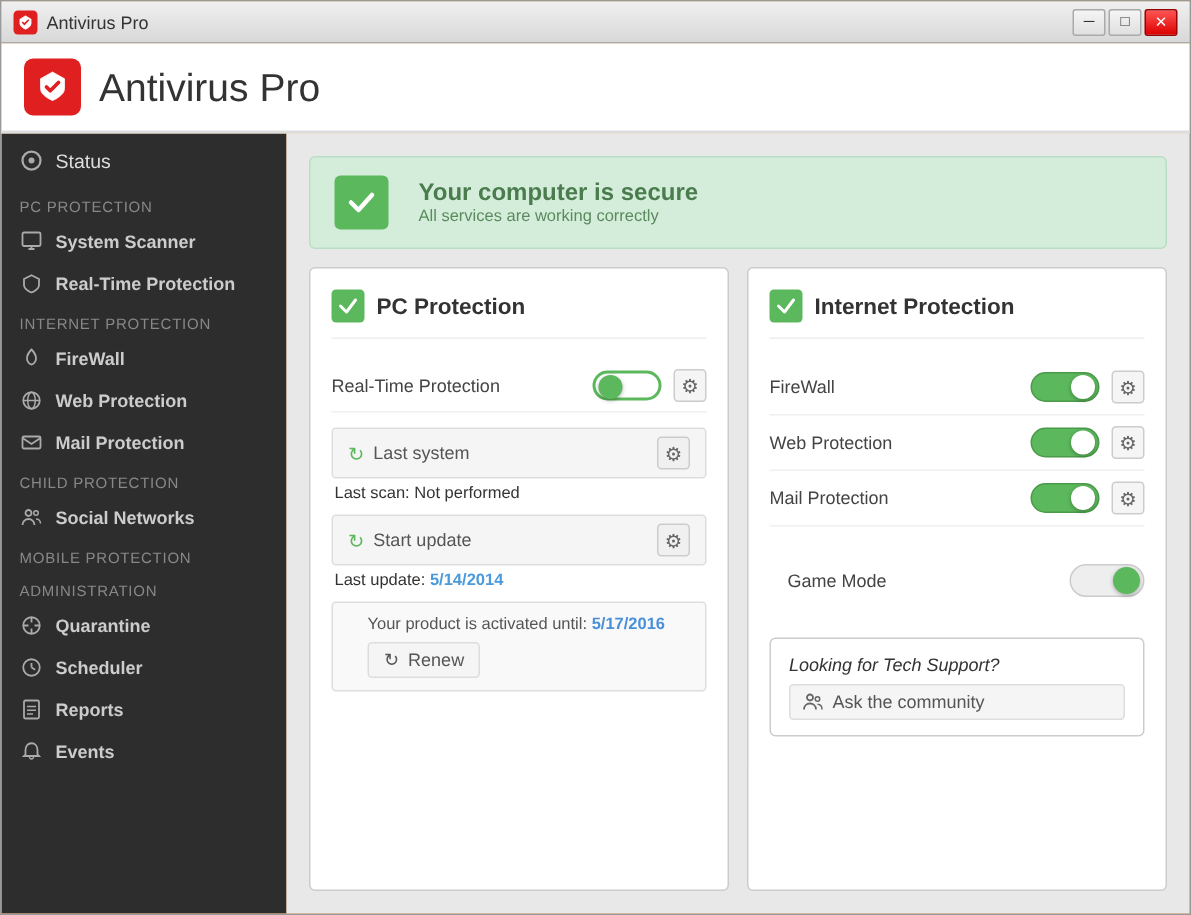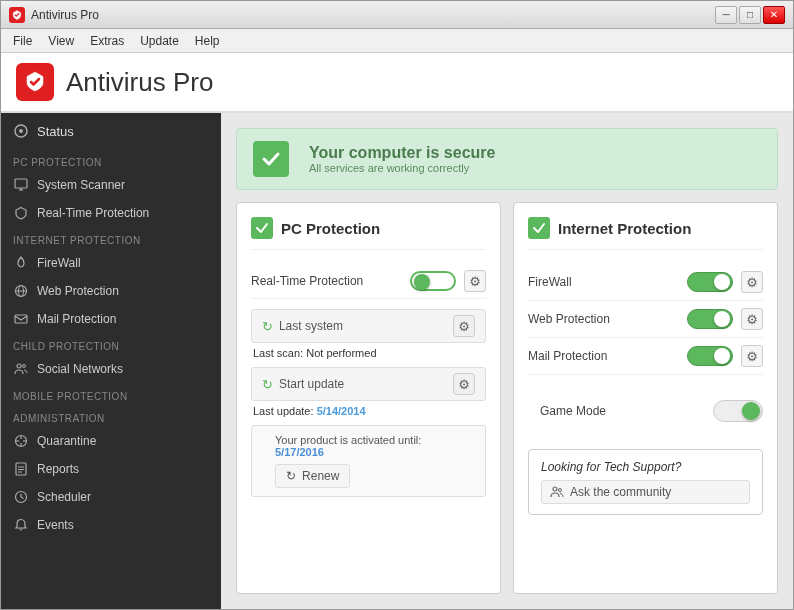--- a/index.html
+++ b/index.html
@@ -22,24 +22,24 @@
     
     .app-header { background: white; border-bottom: 2px solid #ddd; padding: 10px 15px; display: flex; align-items: center; height: 60px; }
     .header-logo { width: 38px; height: 38px; background: #e02020; border-radius: 6px; display: flex; align-items: center; justify-content: center; margin-right: 12px; }
     .header-logo svg { width: 26px; height: 26px; }
     .header-title { font-size: 26px; color: #333; font-weight: 300; }
 
     
     .main-layout { display: flex; flex: 1; overflow: hidden; }
 
     
-    .sidebar { width: 220px; background: #2d2d2d; color: #ccc; overflow-y: auto; flex-shrink: 0; }
+    .sidebar { width: 190px; background: #2d2d2d; color: #ccc; overflow-y: auto; flex-shrink: 0; }
     .sidebar-status { display: flex; align-items: center; padding: 10px 12px; cursor: pointer; color: #ddd; font-size: 13px; }
     .sidebar-section-label { font-size: 10px; color: #888; text-transform: uppercase; padding: 8px 12px 3px 12px; letter-spacing: 0.5px; }
-    .sidebar-item { display: flex; align-items: center; padding: 6px 12px; cursor: pointer; color: #ccc; font-size: 12px; }
+    .sidebar-item { display: flex; align-items: center; padding: 6px 12px; cursor: pointer; color: #ccc; font-size: 12px; font-weight: bold; }
     .sidebar-icon { width: 16px; height: 16px; margin-right: 8px; display: flex; align-items: center; justify-content: center; flex-shrink: 0; }
 
     
     .content { flex: 1; background: #e8e8e8; padding: 15px; overflow-y: auto; display: flex; flex-direction: column; gap: 12px; }
 
     
     .status-banner { background: #d4edda; border: 1px solid #b8dfc5; border-radius: 4px; padding: 12px 16px; display: flex; align-items: center; gap: 20px; }
     .status-check { width: 36px; height: 36px; background: #5cb85c; border-radius: 4px; display: flex; align-items: center; justify-content: center; flex-shrink: 0; }
     .status-title { font-size: 16px; color: #4a7c4e; font-weight: bold; }
     .status-sub { font-size: 11px; color: #5a8a5e; }
@@ -107,27 +107,20 @@
       </svg>
     </div>
     <span class="title-bar-text">Antivirus Pro</span>
     <div class="title-bar-buttons">
       <div class="tb-btn">─</div>
       <div class="tb-btn">□</div>
       <div class="tb-btn close">✕</div>
     </div>
   </div>
 
-  <div class="menu-bar">
-    <span class="menu-item">File</span>
-    <span class="menu-item">View</span>
-    <span class="menu-item">Extras</span>
-    <span class="menu-item">Update</span>
-    <span class="menu-item">Help</span>
-  </div>
 
   <div class="app-header">
     <div class="header-logo">
       <svg viewBox="0 0 26 26" fill="none">
         <path d="M13 3 L21 7.5 L21 14 C21 19 13 22 13 22 C13 22 5 19 5 14 L5 7.5 Z" fill="white" stroke="white" stroke-width="0.5"></path>
         <path d="M9 13 L11.5 15.5 L17 10" stroke="#e02020" stroke-width="2.5" fill="none" stroke-linecap="round" stroke-linejoin="round"></path>
       </svg>
     </div>
     <span class="header-title">Antivirus Pro</span>
   </div>
@@ -219,37 +212,37 @@
             <line x1="7" y1="9" x2="7" y2="12" stroke="#aaa" stroke-width="1.2"></line>
             <line x1="2" y1="7" x2="5" y2="7" stroke="#aaa" stroke-width="1.2"></line>
             <line x1="9" y1="7" x2="12" y2="7" stroke="#aaa" stroke-width="1.2"></line>
           </svg>
         </span>
         <span>Quarantine</span>
       </div>
       <div class="sidebar-item">
         <span class="sidebar-icon">
           <svg width="14" height="14" viewBox="0 0 14 14" fill="none">
+            <circle cx="7" cy="7" r="5.5" stroke="#aaa" stroke-width="1.2"></circle>
+            <line x1="7" y1="4" x2="7" y2="7" stroke="#aaa" stroke-width="1.2"></line>
+            <line x1="7" y1="7" x2="9.5" y2="8.5" stroke="#aaa" stroke-width="1.2"></line>
+          </svg>
+        </span>
+        <span>Scheduler</span>
+      </div>
+      <div class="sidebar-item">
+        <span class="sidebar-icon">
+          <svg width="14" height="14" viewBox="0 0 14 14" fill="none">
             <rect x="2" y="1" width="10" height="12" rx="1" stroke="#aaa" stroke-width="1.2"></rect>
             <line x1="4" y1="5" x2="10" y2="5" stroke="#aaa" stroke-width="1"></line>
             <line x1="4" y1="7.5" x2="10" y2="7.5" stroke="#aaa" stroke-width="1"></line>
             <line x1="4" y1="10" x2="8" y2="10" stroke="#aaa" stroke-width="1"></line>
           </svg>
         </span>
         <span>Reports</span>
-      </div>
-      <div class="sidebar-item">
-        <span class="sidebar-icon">
-          <svg width="14" height="14" viewBox="0 0 14 14" fill="none">
-            <circle cx="7" cy="7" r="5.5" stroke="#aaa" stroke-width="1.2"></circle>
-            <line x1="7" y1="4" x2="7" y2="7" stroke="#aaa" stroke-width="1.2"></line>
-            <line x1="7" y1="7" x2="9.5" y2="8.5" stroke="#aaa" stroke-width="1.2"></line>
-          </svg>
-        </span>
-        <span>Scheduler</span>
       </div>
       <div class="sidebar-item">
         <span class="sidebar-icon">
           <svg width="14" height="14" viewBox="0 0 14 14" fill="none">
             <path d="M7 1.5 C4.5 1.5 3 3.5 3 6 L3 9 L2 10 L12 10 L11 9 L11 6 C11 3.5 9.5 1.5 7 1.5Z" stroke="#aaa" stroke-width="1.2" fill="none"></path>
             <path d="M5.5 10 C5.5 11 6.2 12 7 12 C7.8 12 8.5 11 8.5 10" stroke="#aaa" stroke-width="1" fill="none"></path>
           </svg>
         </span>
         <span>Events</span>
       </div>

